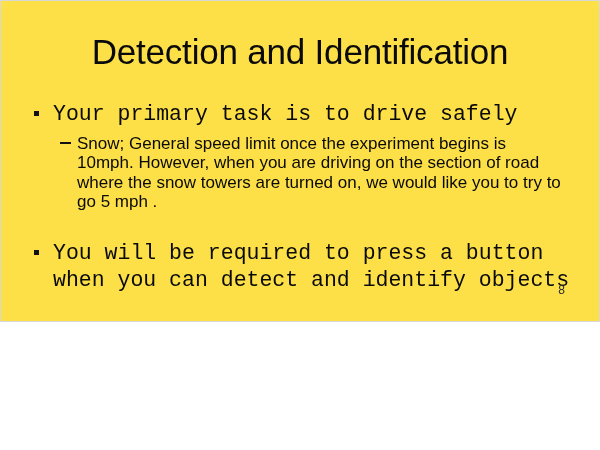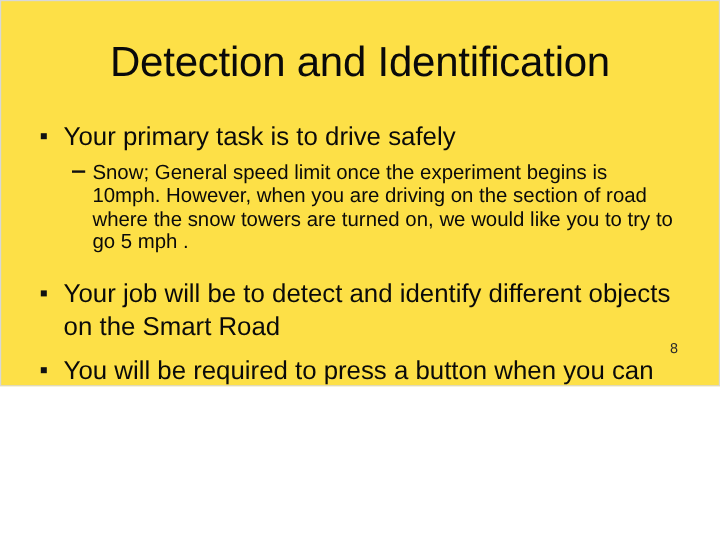--- a/index.html
+++ b/index.html
@@ -52,20 +52,21 @@
     padding-left: 52px;
     padding-right: 18px;
     color: #0a0a0a;
   }
 
   
   .lvl1 {
     font-size: 21.5px;
     line-height: 27px;
     margin-bottom: 2px;
+    font-family: Liberation Mono, monospace;
   }
   .lvl1 > .marker {
     position: absolute;
     left: 33px;
     top: 10px;
     width: 5px;
     height: 5px;
     background: #111111;
   }
   .lvl1 > .txt {
@@ -121,24 +122,20 @@
       <span class="txt">Your primary task is to drive safely</span>
     </div>
 
     <div class="bullet-row lvl2">
       <span class="marker"></span>
       <span class="txt">Snow; General speed limit once the experiment begins is 10mph.  However, when you are driving on the section of road where the snow towers are turned on, we would like you to try to go 5 mph .</span>
     </div>
 
     <div class="gap-after-sub"></div>
 
-    <div class="bullet-row lvl1">
-      <span class="marker"></span>
-      <span class="txt">Your job will be to detect and identify different objects on the Smart Road</span>
-    </div>
 
     <div class="gap-small"></div>
 
     <div class="bullet-row lvl1">
       <span class="marker"></span>
       <span class="txt">You will be required to press a button when you can detect and identify objects</span>
     </div>
 
   </div>
 

